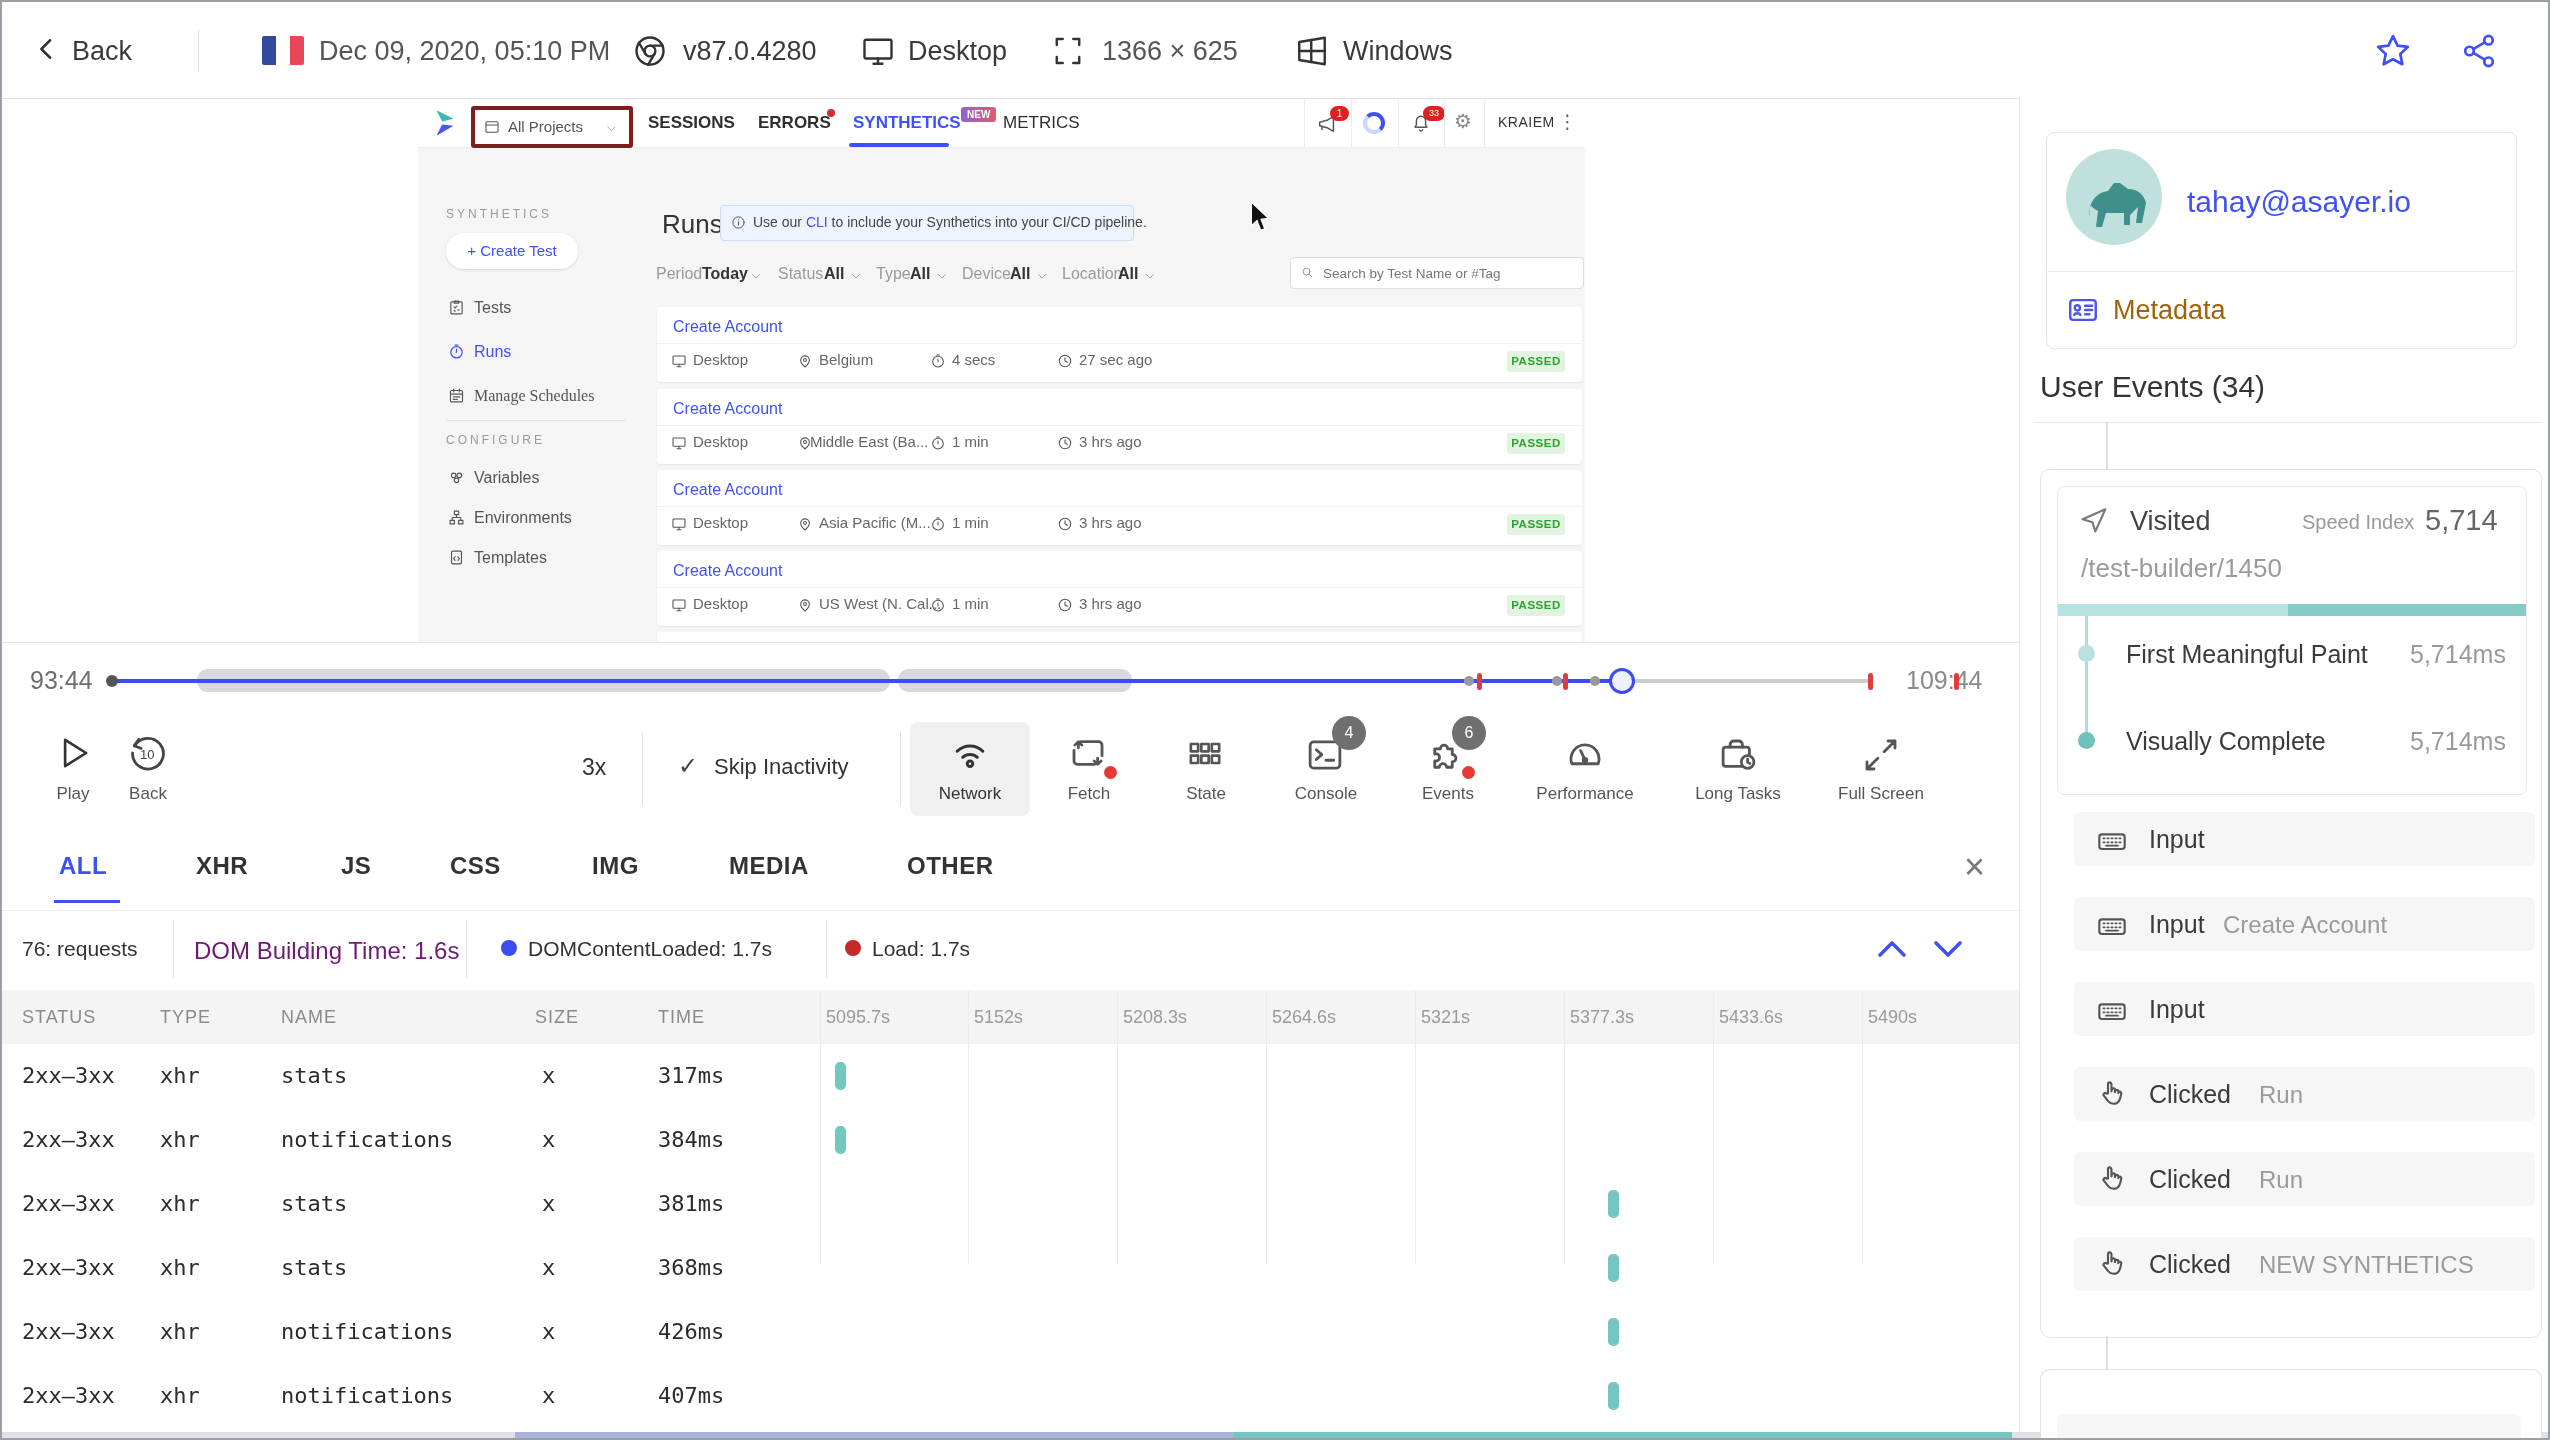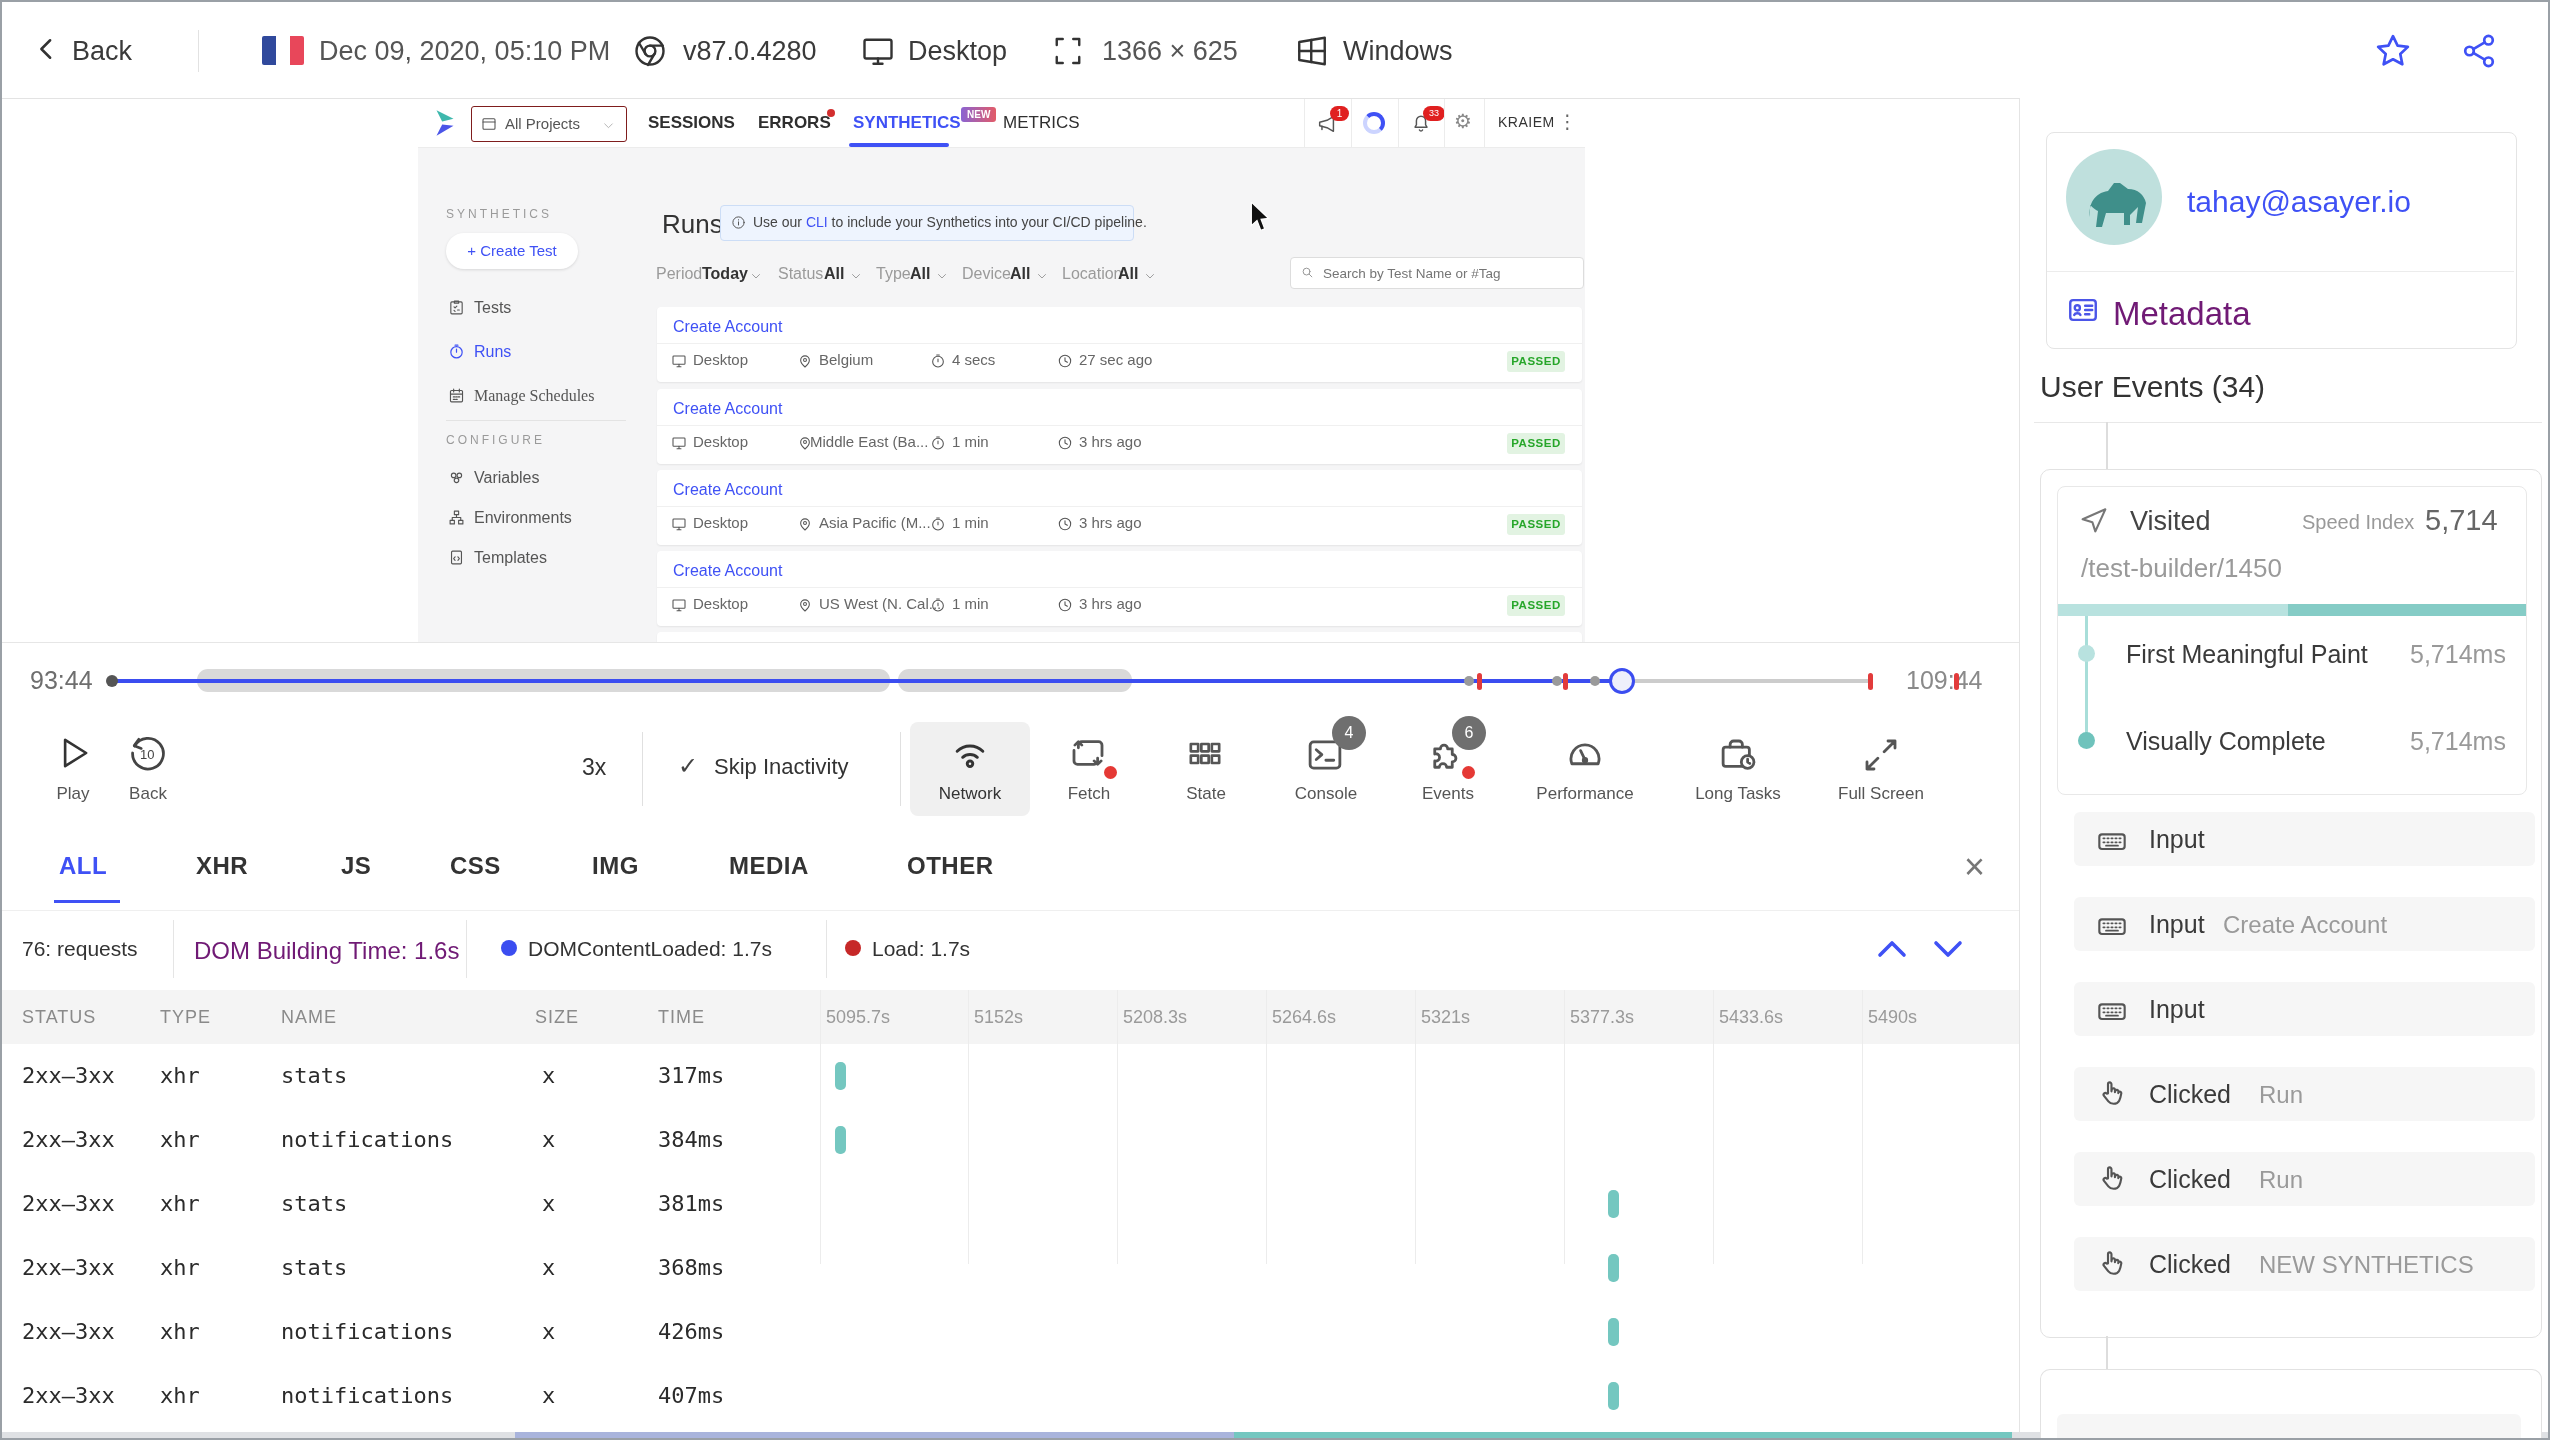--- a/index.html
+++ b/index.html
@@ -75,21 +75,21 @@
       </svg>
   </div>
 
   <div class="abs" style="left:416px;top:97px;width:1167px;height:543px;background:#f5f5f6;overflow:hidden;">
 
     <div class="abs" style="left:0;top:0;width:1167px;height:48px;background:#fff;border-bottom:1px solid #ececec;">
       <svg class="abs" style="left:10px;top:7px;" width="34" height="34" viewBox="0 0 24 24">
           <path d="M6 3l12 6-8 2z" fill="#3eb8ad"></path>
           <path d="M6 21l12-7-8-1z" fill="#4b55e8"></path>
         </svg>
-      <div class="abs" style="left:53px;top:7px;width:154px;height:34px;background:#fff;border:1px solid #7f1d1d;border-radius:3px;">
+      <div class="abs" style="left:53px;top:7px;width:154px;height:34px;background:#fff;border:4px solid #7f1d1d;border-radius:3px;">
         <svg class="abs" style="left:9px;top:9px;" width="16" height="16" viewBox="0 0 24 24">
             <rect class="ic" x="3" y="4" width="18" height="16" rx="1.5"></rect>
             <path class="ic" d="M3 9h18"></path>
           </svg>
         <span class="abs" style="left:33px;top:8px;font-size:15px;color:#555;">All Projects</span>
         <svg class="abs" style="left:130px;top:12px;" width="13" height="13" viewBox="0 0 24 24">
             <path class="ic" style="stroke:#aaa" d="M5 9l7 7 7-7"></path>
           </svg>
       </div>
       <div class="abs" style="left:230px;top:14px;font-size:17px;font-weight:bold;color:#2f2f2f;">SESSIONS</div>
@@ -541,21 +541,21 @@
             <path d="M12 34c-1-6 2-12 9-13l3-4 3 0 4 3c5 0 8 3 9 7l-2 10h-3l1-8-4 4v5h-3v-6h-9l-2 7h-3l1-8c-2-1-4-3-4-3z" fill="#3f8f8a"></path>
           </svg>
       </div>
       <div class="abs" style="left:140px;top:52px;font-size:30px;color:#3f51f5;">tahay@asayer.io</div>
       <div class="hline" style="left:0;top:138px;width:467px;background:#ececec;"></div>
       <svg class="abs" style="left:19px;top:160px;" width="34" height="34" viewBox="0 0 24 24">
           <rect class="icb" style="stroke:#4b55e8" x="3" y="5" width="18" height="14" rx="2"></rect>
           <circle class="icb" style="stroke:#4b55e8" cx="8" cy="10.5" r="1.8"></circle>
           <path class="icb" style="stroke:#4b55e8" d="M5.8 15.5c.6-1.6 3.8-1.6 4.4 0M13.5 9h5M13.5 12h5M13.5 15h3"></path>
         </svg>
-      <div class="abs" style="left:66px;top:162px;font-size:33px;color:#701a75;">Metadata</div>
+      <div class="abs" style="left:66px;top:162px;font-size:27px;color:#a16207;">Metadata</div>
     </div>
 
     <div class="abs" style="left:20px;top:272px;font-size:30px;color:#333;">User Events (34)</div>
     <div class="hline" style="left:14px;top:324px;width:508px;background:#e8e8e8;"></div>
     <div class="abs" style="left:86px;top:324px;width:2px;height:47px;background:#ddd;"></div>
 
     <div class="abs" style="left:20px;top:371px;width:500px;height:867px;border:1px solid #e2e2e2;border-radius:10px;background:#fff;">
 
       <div class="abs" style="left:16px;top:16px;width:468px;height:307px;border:1px solid #e8e8e8;border-radius:8px;overflow:hidden;">
         <svg class="abs" style="left:20px;top:17px;" width="32" height="32" viewBox="0 0 24 24">

